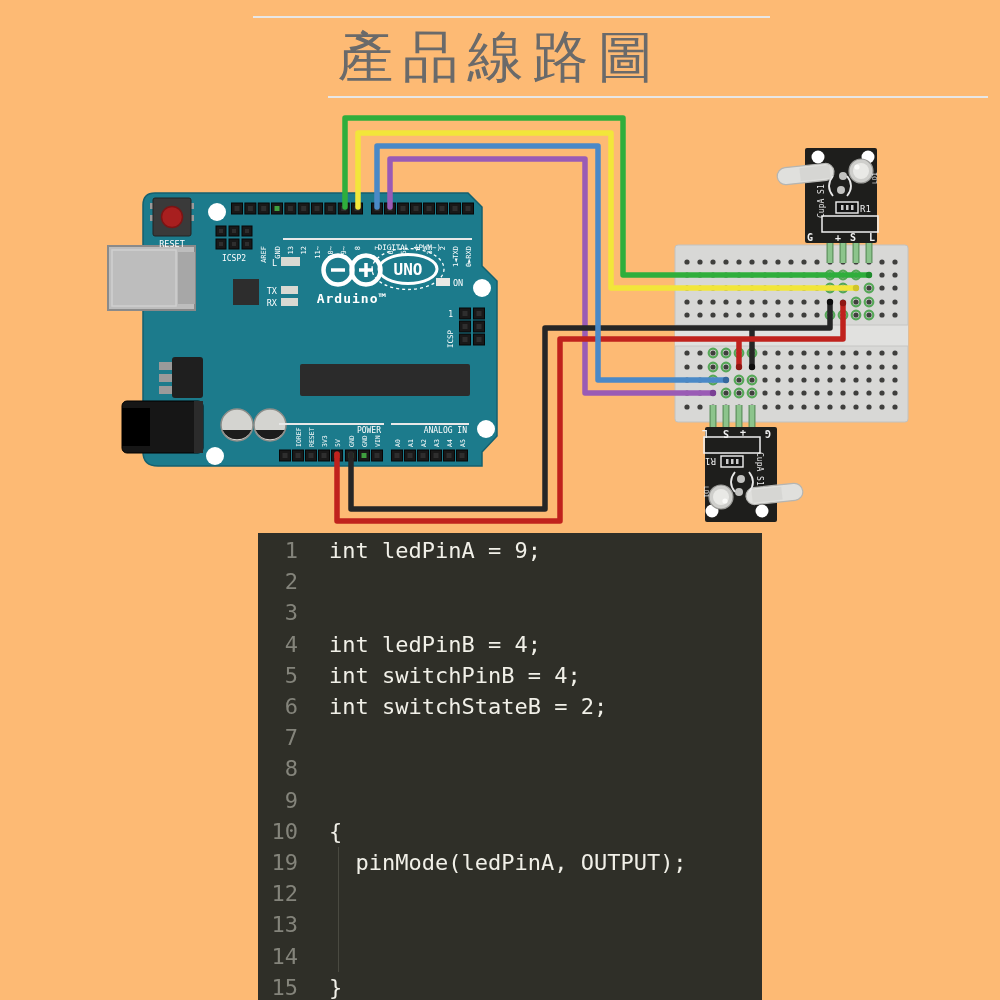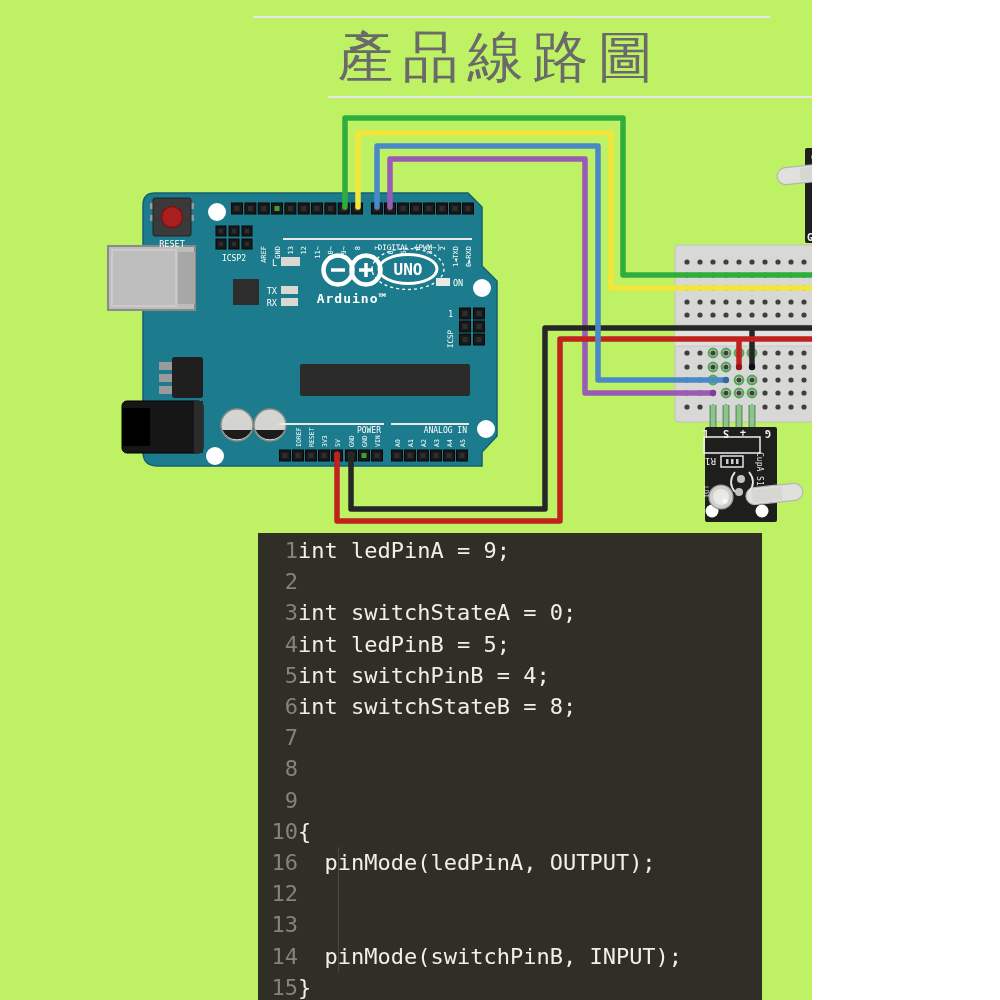--- a/index.html
+++ b/index.html
@@ -1,29 +1,29 @@
 <!DOCTYPE html>
 <html><head>
 <meta charset="utf-8">
 <style>
   html,body{margin:0;padding:0;background:#ffffff;}
-  #stage{position:relative;width:812px;height:1000px;background:#bef264;overflow:hidden;
+  #stage{position:relative;width:1000px;height:1000px;background:#fdba74;overflow:hidden;
          font-family:"Liberation Sans","DejaVu Sans",sans-serif;}
   .page-title{position:absolute;top:20px;left:0;width:1000px;text-align:center;
               font-size:56px;letter-spacing:9px;color:#6a6a6a;font-weight:400;}
   .rule{position:absolute;height:2px;background:#e7e7e7;}
   .rule-top{left:253px;top:16px;width:517px;}
   .rule-bottom{left:328px;top:96px;width:660px;}
   #circuit{position:absolute;left:0;top:0;}
   .code-panel{position:absolute;left:258px;top:533px;width:504px;height:467px;
               background:#2f2f28;font-family:"DejaVu Sans Mono","Liberation Mono",monospace;
               font-size:22px;line-height:31.2px;color:#f1f0e8;overflow:hidden;padding-top:2px;box-sizing:border-box;}
   .code-line{display:flex;white-space:pre;}
   .ln{width:40px;text-align:right;color:#84847b;flex:none;}
-  .ct{}
+  .ct{margin-left:31px;}
   .indent-guide{position:absolute;left:80px;top:314px;height:125px;width:0;
                 border-left:1px solid #4a4a41;}
 </style>
 </head>
 <body>
 
 <div id="stage">
 
   <div class="page-title">產品線路圖</div>
   <div class="rule rule-top"></div>
@@ -568,28 +568,28 @@
         <path d="M358,207 V133 H611 V288 H856" fill="none" stroke="#f2e63a" stroke-width="5.5" stroke-linecap="round" stroke-linejoin="round"></path>
         <circle cx="856" cy="288" r="3.2" fill="#cfc42a"></circle>
         <path d="M377,207 V146 H598 V380 H726" fill="none" stroke="#4a89c7" stroke-width="5.5" stroke-linecap="round" stroke-linejoin="round"></path>
         <circle cx="726" cy="380" r="3.2" fill="#35689c"></circle>
       </g>
   </svg>
 
   <div class="code-panel">
     <div class="code-line"><span class="ln">1</span><span class="ct">int ledPinA = 9;</span></div>
     <div class="code-line"><span class="ln">2</span></div>
-    <div class="code-line"><span class="ln">3</span><span class="ct">int switchStateA = 0;</span></div>
-    <div class="code-line"><span class="ln">4</span><span class="ct">int ledPinB = 5;</span></div>
+    <div class="code-line"><span class="ln">3</span></div>
+    <div class="code-line"><span class="ln">4</span><span class="ct">int ledPinB = 4;</span></div>
     <div class="code-line"><span class="ln">5</span><span class="ct">int switchPinB = 4;</span></div>
-    <div class="code-line"><span class="ln">6</span><span class="ct">int switchStateB = 8;</span></div>
+    <div class="code-line"><span class="ln">6</span><span class="ct">int switchStateB = 2;</span></div>
     <div class="code-line"><span class="ln">7</span></div>
     <div class="code-line"><span class="ln">8</span><span class="ct"></span></div>
     <div class="code-line"><span class="ln">9</span></div>
     <div class="code-line"><span class="ln">10</span><span class="ct">{</span></div>
-    <div class="code-line"><span class="ln">16</span><span class="ct">  pinMode(ledPinA, OUTPUT);</span></div>
+    <div class="code-line"><span class="ln">19</span><span class="ct">  pinMode(ledPinA, OUTPUT);</span></div>
     <div class="code-line"><span class="ln">12</span></div>
     <div class="code-line"><span class="ln">13</span></div>
-    <div class="code-line"><span class="ln">14</span><span class="ct">  pinMode(switchPinB, INPUT);</span></div>
+    <div class="code-line"><span class="ln">14</span></div>
     <div class="code-line"><span class="ln">15</span><span class="ct">}</span></div>
     <div class="indent-guide"></div>
   </div>
 </div>
 
 </body></html>

